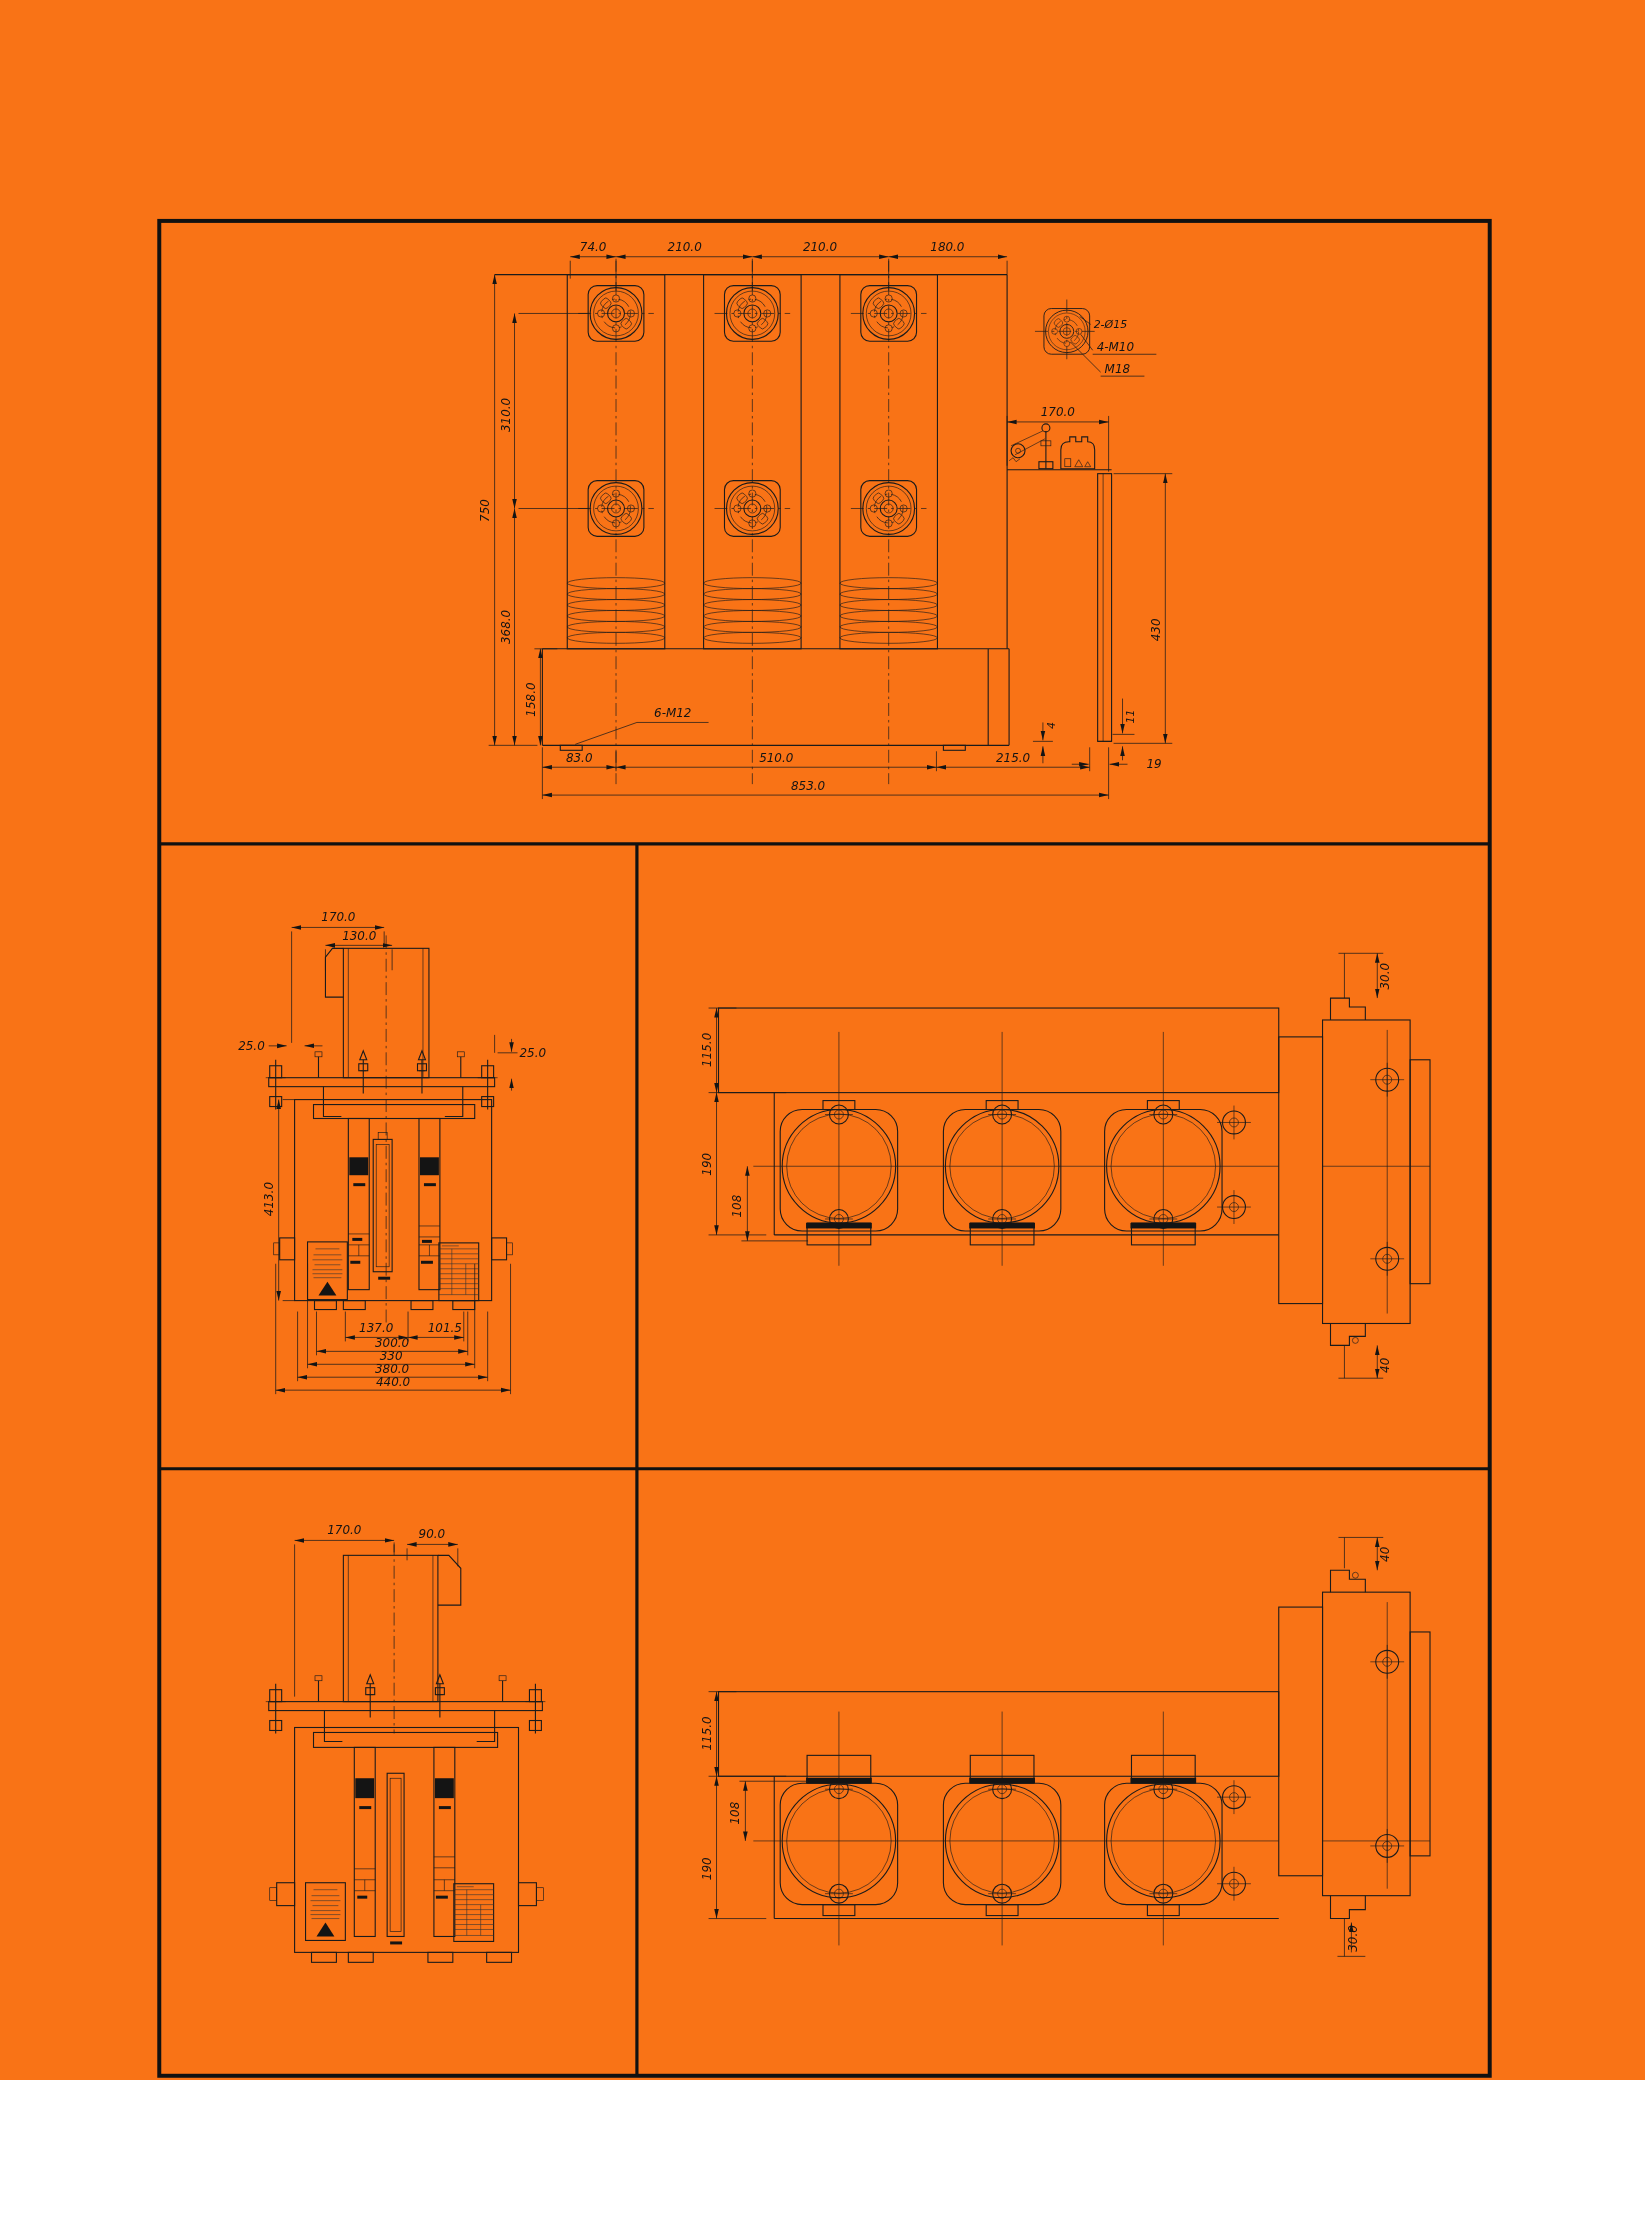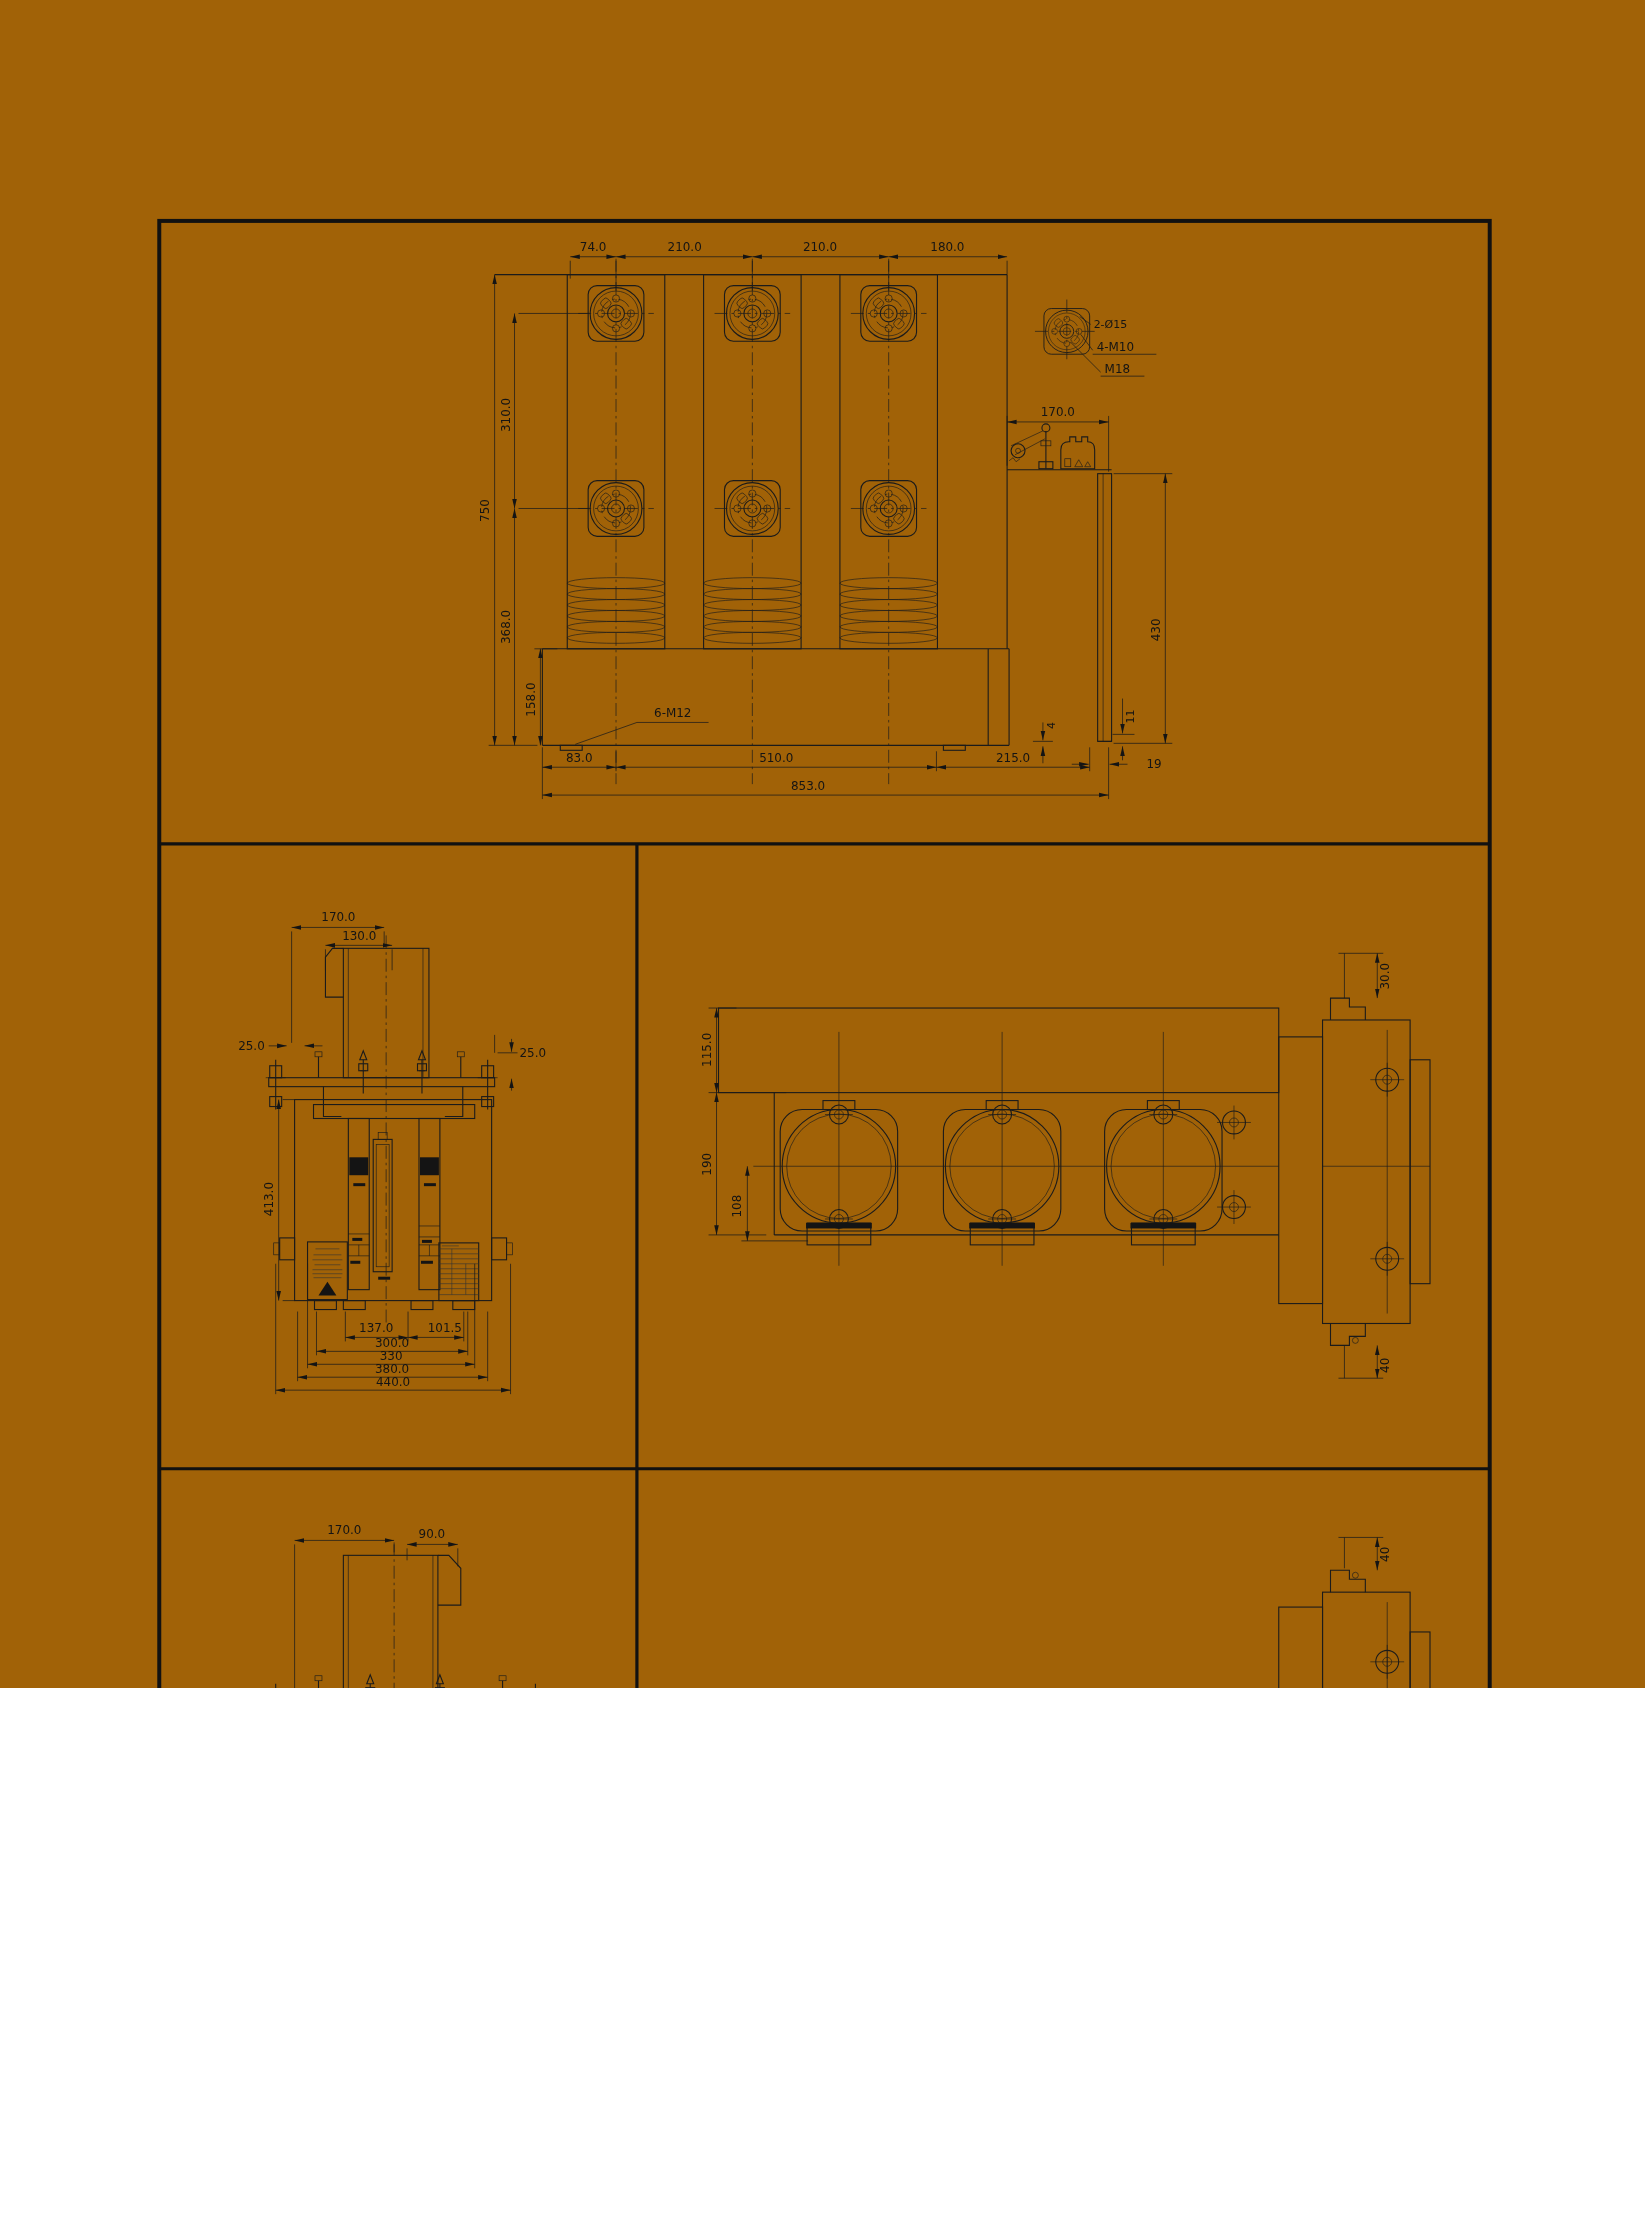--- a/index.html
+++ b/index.html
@@ -1,16 +1,16 @@
 <!DOCTYPE html>
 <html><head>
 <meta charset="utf-8">
 <style>
   html,body{margin:0;padding:0;background:#fff;}
-  .wrap{width:1646px;height:1688px;position:relative;background:#a16207;font-family:"DejaVu Sans",sans-serif;}
+  .wrap{width:1646px;height:2080px;position:relative;background:#f97316;font-family:"DejaVu Sans",sans-serif;font-style:italic;}
   svg{display:block;}
   .ln{stroke:#1b1b1b;stroke-width:1.1;fill:none;stroke-linecap:butt;}
   .tn{stroke:#1b1b1b;stroke-width:.65;fill:none;}
   .bd{stroke:#111;stroke-width:4;fill:none;}
   .dv{stroke:#111;stroke-width:3.2;fill:none;}
   .cl{stroke:#1b1b1b;stroke-width:.7;fill:none;stroke-dasharray:13 4 2.5 4;}
   .dm{stroke:#1b1b1b;stroke-width:.75;fill:none;}
   .da{marker-start:url(#ar);marker-end:url(#ar);}
   .dae{marker-end:url(#ar);}
   .fl{fill:#141414;stroke:none;}

